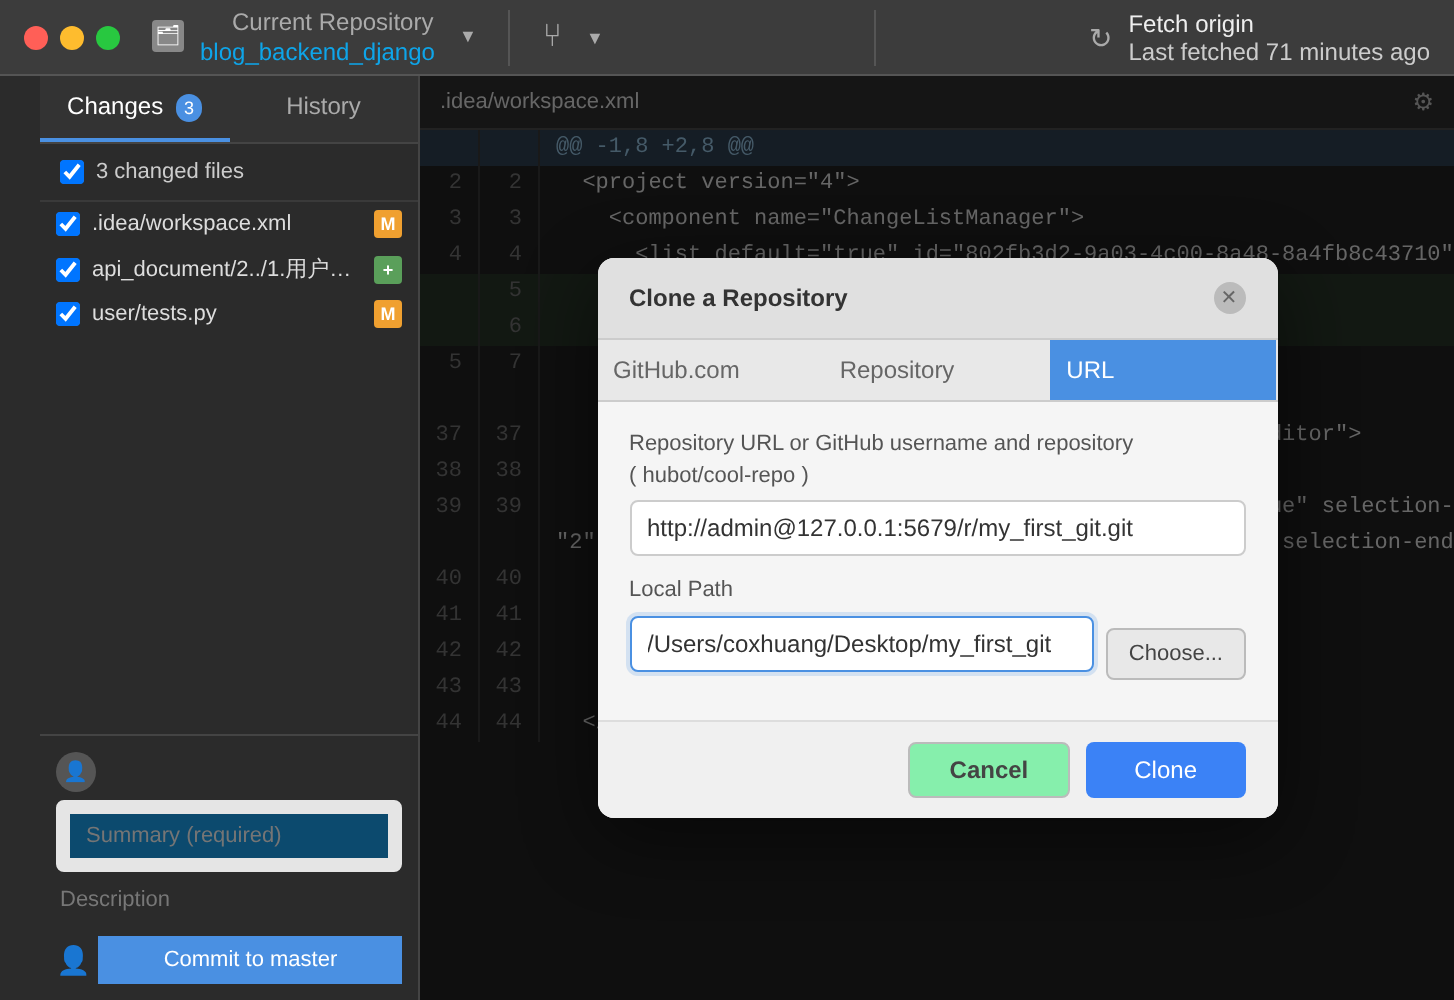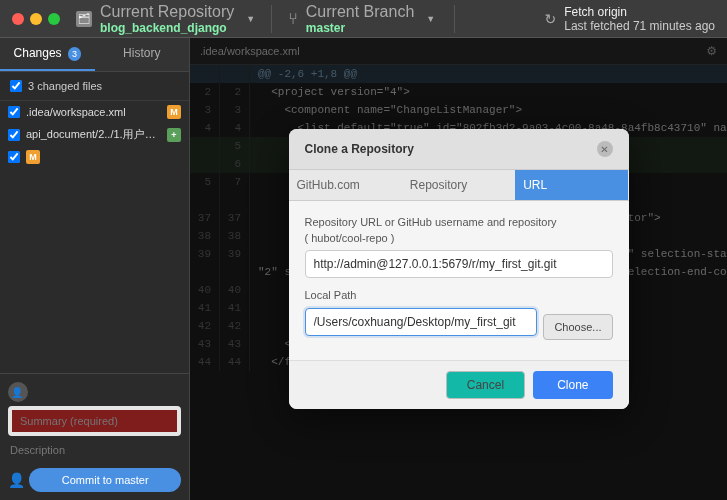--- a/index.html
+++ b/index.html
@@ -51,28 +51,29 @@
       background: #888;
       border-radius: 2px;
       display: flex;
       align-items: center;
       justify-content: center;
       font-size: 10px;
       color: #fff;
       flex-shrink: 0;
     }
     .title-bar-section .label {
-      font-size: 16px;
+      font-size: 12px;
       color: #aaa;
       line-height: 1.2;
+      margin-left: 16px;
     }
     .title-bar-section .value {
       font-size: 12px;
-      color: #86efac;
-      font-weight: 700;
+      color: #0ea5e9;
+      font-weight: 400;
     }
     .title-bar-separator {
       width: 1px;
       height: 28px;
       background: #555;
     }
     .dropdown-arrow {
       color: #aaa;
       font-size: 9px;
       margin-left: 4px;
@@ -86,20 +87,21 @@
     }
     .fetch-icon {
       font-size: 14px;
       color: #aaa;
     }
 
     
     .main {
       display: flex;
       height: calc(500px - 38px);
+      padding-left: 20px;
     }
 
     
     .sidebar {
       width: 190px;
       background: #2b2b2b;
       border-right: 1px solid #444;
       display: flex;
       flex-direction: column;
       flex-shrink: 0;
@@ -187,22 +189,22 @@
     }
     .file-badge.modified { background: #f0a030; color: #fff; }
     .file-badge.added { background: #5a9f5a; color: #fff; }
 
     .sidebar-bottom {
       border-top: 1px solid #444;
       padding: 8px;
     }
     .summary-input {
       width: 100%;
-      background: #7f1d1d;
-      border: 4px solid #e5e5e5;
+      background: #0c4a6e;
+      border: 7px solid #e5e5e5;
       border-radius: 4px;
       color: #999;
       padding: 5px 8px;
       font-size: 11px;
       margin-bottom: 4px;
     }
     .description-label {
       color: #777;
       font-size: 11px;
       padding: 4px 2px;
@@ -222,21 +224,21 @@
     .commit-controls {
       display: flex;
       align-items: center;
       gap: 4px;
     }
     .commit-btn {
       flex: 1;
       background: #4a90e2;
       color: #fff;
       border: none;
-      border-radius: 12px;
+      border-radius: 0;
       padding: 6px;
       font-size: 11px;
       cursor: pointer;
       text-align: center;
     }
 
     
     .content {
       flex: 1;
       background: #1e1e1e;
@@ -381,24 +383,25 @@
       display: flex;
       justify-content: flex-end;
       gap: 8px;
       background: #f0f0f0;
       border-top: 1px solid #ddd;
     }
     .btn-cancel {
       padding: 6px 20px;
       border: 1px solid #bbb;
       border-radius: 4px;
-      background: #14b8a6;
+      background: #86efac;
       color: #444;
       font-size: 12px;
       cursor: pointer;
+      font-weight: bold;
     }
     .btn-clone {
       padding: 6px 24px;
       border: none;
       border-radius: 4px;
       background: #3b82f6;
       color: #fff;
       font-size: 12px;
       cursor: pointer;
       font-weight: 500;
@@ -439,24 +442,20 @@
       <div class="label">Current Repository</div>
       <div class="value">blog_backend_django</div>
     </div>
     <span class="dropdown-arrow">▼</span>
   </div>
 
   <div class="title-bar-separator"></div>
 
   <div class="title-bar-section">
     <div style="font-size:16px;color:#aaa;">⑂</div>
-    <div>
-      <div class="label">Current Branch</div>
-      <div class="value">master</div>
-    </div>
     <span class="dropdown-arrow">▼</span>
   </div>
 
   <div class="title-bar-separator"></div>
 
   <div class="fetch-section">
     <span class="fetch-icon">↻</span>
     <div>
       <div class="value" style="font-size:12px;color:#eee;">Fetch origin</div>
       <div class="label">Last fetched 71 minutes ago</div>
@@ -488,20 +487,21 @@
         <span class="filename">.idea/workspace.xml</span>
         <div class="file-badge modified">M</div>
       </div>
       <div class="file-item">
         <input type="checkbox" checked="" style="">
         <span class="filename">api_document/2../1.用户登录.md</span>
         <div class="file-badge added">+</div>
       </div>
       <div class="file-item">
         <input type="checkbox" checked="" style="">
+        <span class="filename">user/tests.py</span>
         <div class="file-badge modified">M</div>
       </div>
     </div>
 
     <div class="sidebar-bottom">
       <div class="commit-avatar">👤</div>
       <input class="summary-input" type="text" placeholder="Summary (required)" style="">
       <div class="description-label">Description</div>
       <div style="height:8px;"></div>
       <div class="commit-controls">
@@ -514,21 +514,21 @@
   <div class="content">
     <div class="content-header">
       <span>.idea/workspace.xml</span>
       <span class="icon-btn">⚙</span>
     </div>
 
     <div class="diff-content">
       <div class="diff-line meta">
         <span class="line-num"></span>
         <span class="line-num"></span>
-        <span class="line-content">@@ -2,6 +1,8 @@</span>
+        <span class="line-content">@@ -1,8 +2,8 @@</span>
       </div>
       <div class="diff-line">
         <span class="line-num">2</span>
         <span class="line-num">2</span>
         <span class="line-content">  &lt;project version="4"&gt;</span>
       </div>
       <div class="diff-line">
         <span class="line-num">3</span>
         <span class="line-num">3</span>
         <span class="line-content">    &lt;component name="ChangeListManager"&gt;</span>

